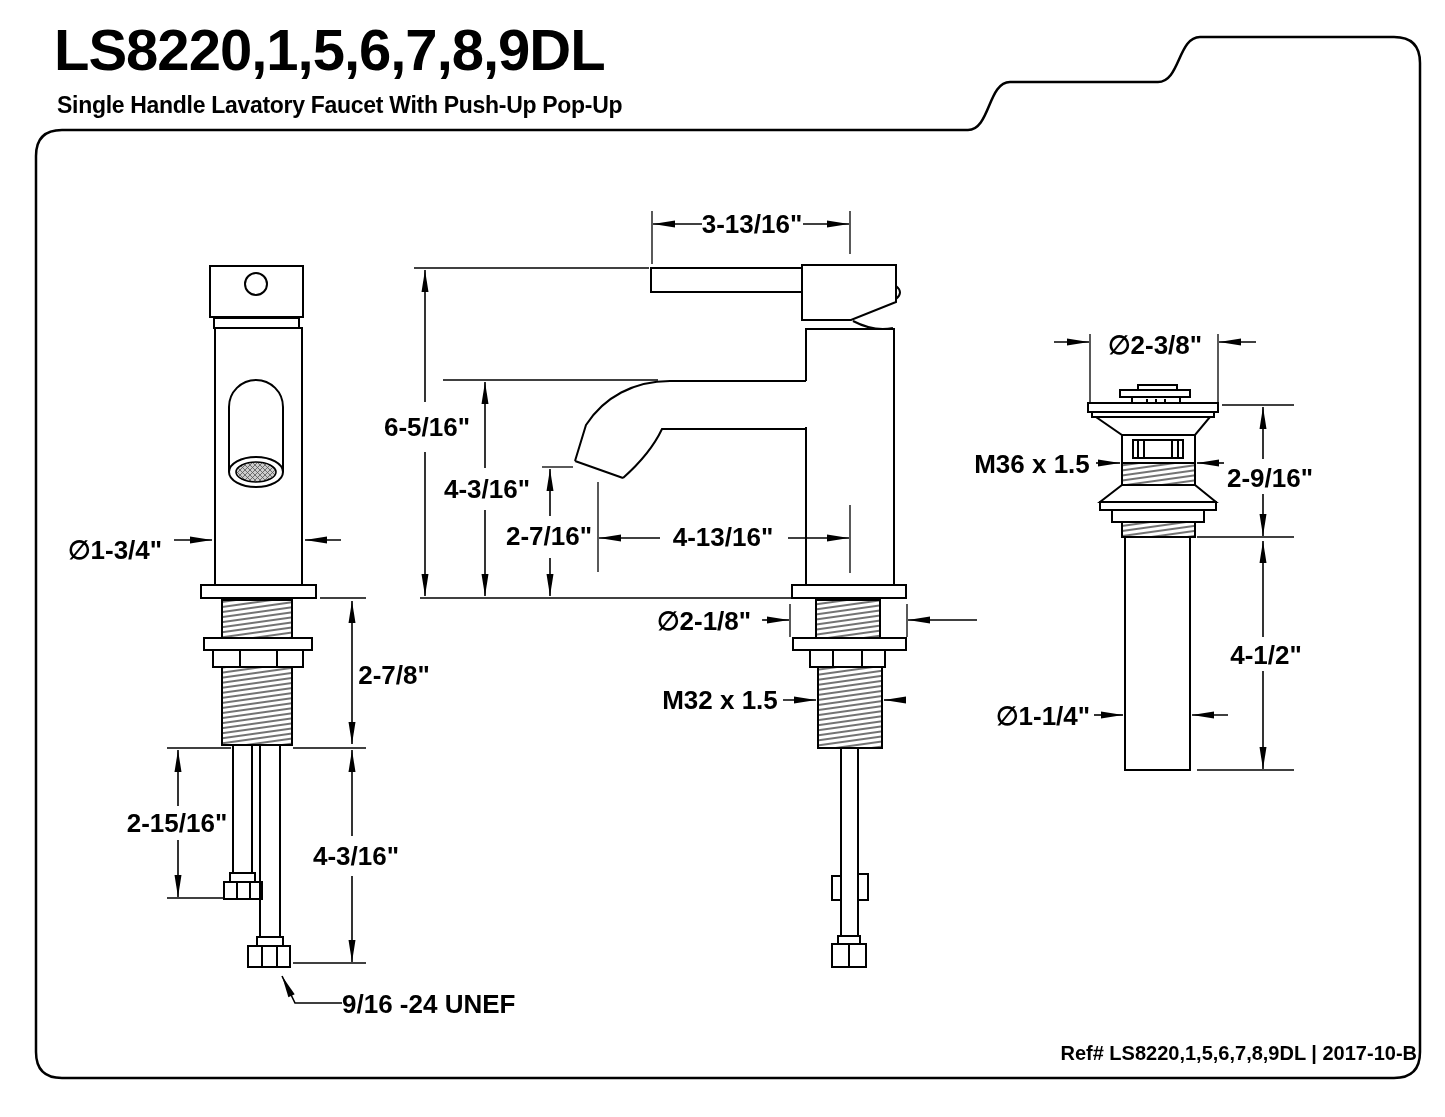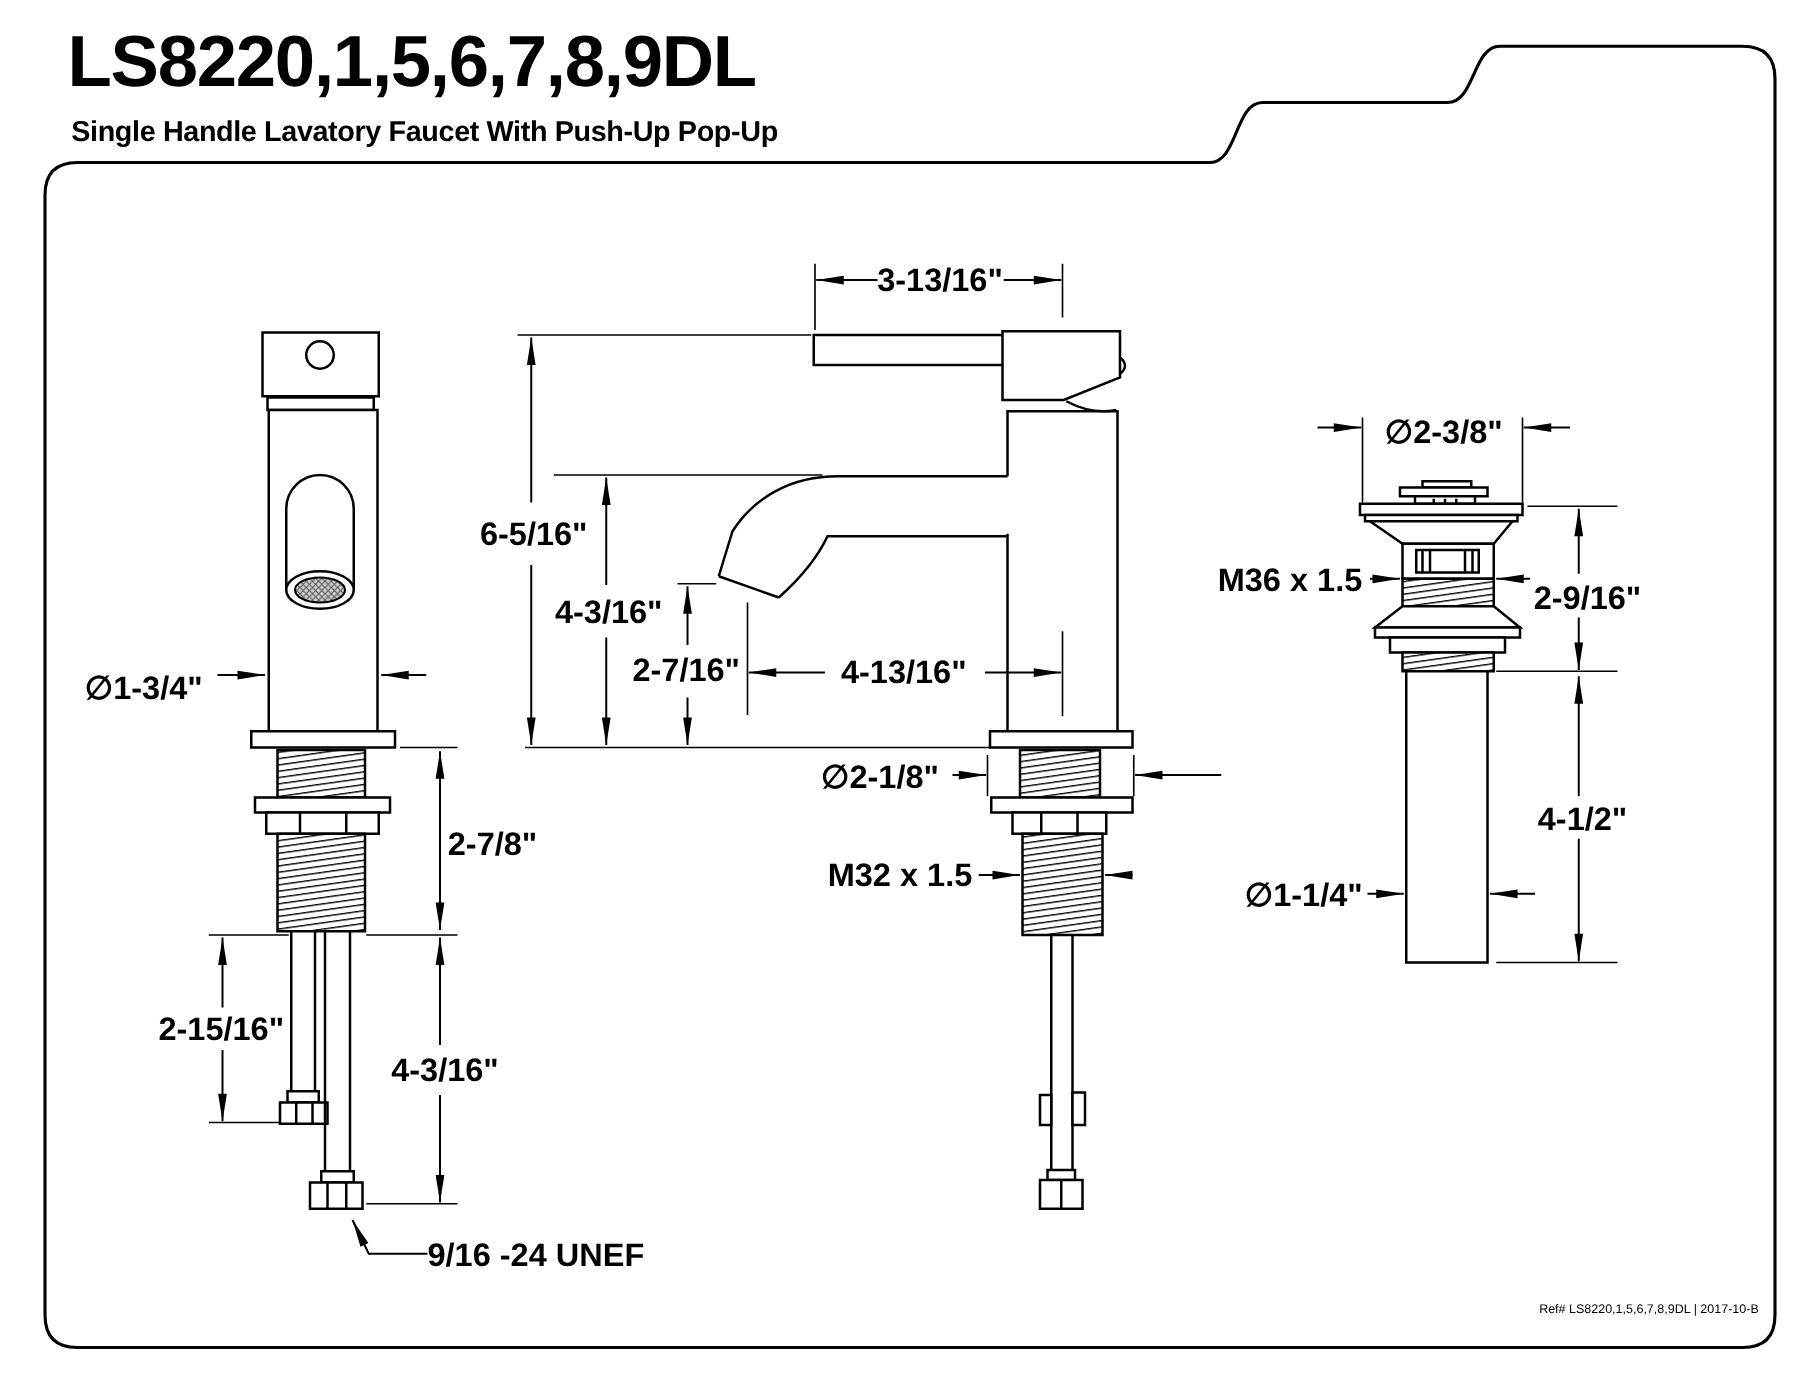--- a/index.html
+++ b/index.html
@@ -2,21 +2,21 @@
 <html><head>
 <meta charset="utf-8">
 <style>
   html,body{margin:0;padding:0;background:#fff;}
   .stage{position:relative;width:1445px;height:1117px;background:#fff;overflow:hidden;
          font-family:"Liberation Sans",sans-serif;color:#000;}
   .doc-title{position:absolute;left:54px;top:16px;font-size:58px;font-weight:bold;
              letter-spacing:-1px;white-space:nowrap;}
   .doc-subtitle{position:absolute;left:57px;top:92px;font-size:23px;font-weight:bold;
                 letter-spacing:-0.3px;white-space:nowrap;text-align:right;}
-  .doc-ref{position:absolute;right:38px;top:1042px;font-size:10px;font-weight:normal;
+  .doc-ref{position:absolute;right:28px;top:1042px;font-size:20px;font-weight:bold;
            white-space:nowrap;}
   svg{position:absolute;left:0;top:0;}
   .part{fill:#fff;stroke:#000;stroke-width:2;}
   .part-nf{fill:none;stroke:#000;stroke-width:2;}
   .thr{fill:url(#thr);stroke:#000;stroke-width:2;}
   .meshfill{fill:url(#mesh);stroke:#000;stroke-width:1.6;}
   .dim{stroke:#000;stroke-width:1.6;fill:none;}
   .ext{stroke:#000;stroke-width:1.3;fill:none;}
   .dimtxt{fill:#000;font-family:"Liberation Sans",sans-serif;font-size:26px;font-weight:bold;}
 </style>

